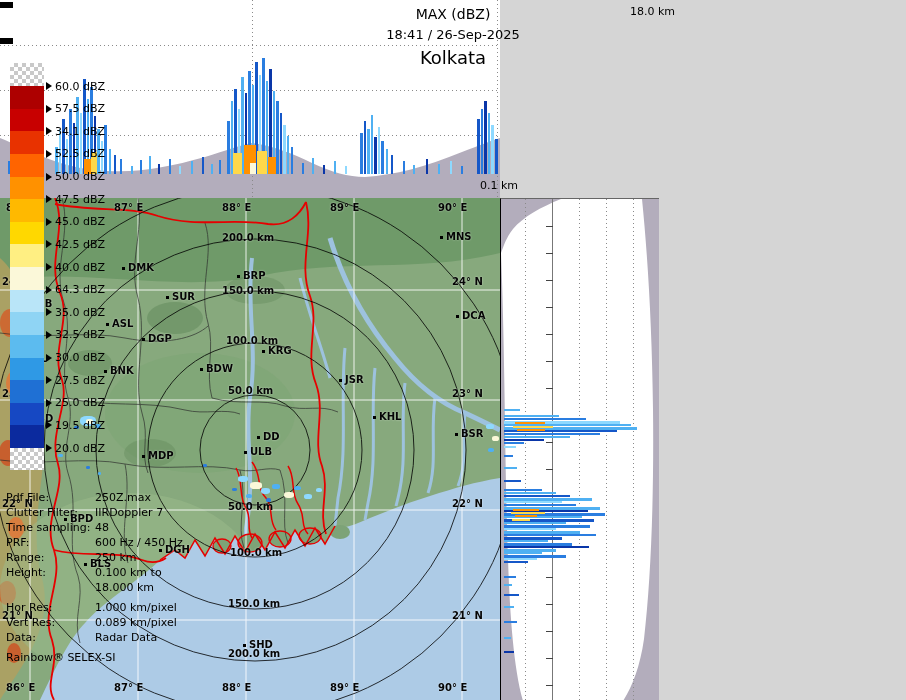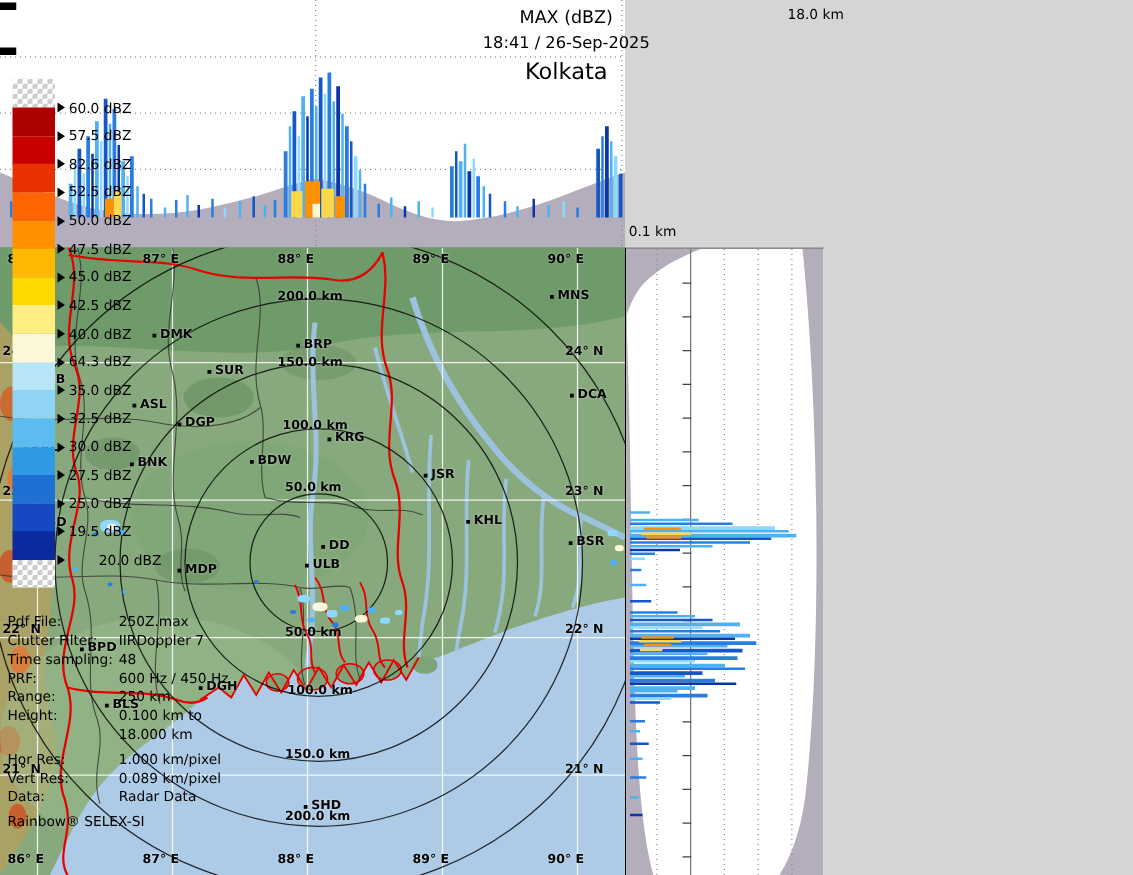--- a/index.html
+++ b/index.html
@@ -124,21 +124,21 @@
         <div style="position: absolute; left: 477px; top: 119px; width: 3px; height: 55px; background: rgb(21, 87, 200);"></div>
         <div style="position: absolute; left: 481px; top: 109px; width: 2px; height: 65px; background: rgb(42, 125, 224);"></div>
         <div style="position: absolute; left: 484px; top: 101px; width: 3px; height: 73px; background: rgb(10, 54, 168);"></div>
         <div style="position: absolute; left: 488px; top: 113px; width: 2px; height: 61px; background: rgb(79, 176, 242);"></div>
         <div style="position: absolute; left: 491px; top: 125px; width: 3px; height: 49px; background: rgb(142, 217, 255);"></div>
         <div style="position: absolute; left: 495px; top: 139px; width: 3px; height: 35px; background: rgb(21, 87, 200);"></div>
       </div>
   </div>
 
   <div class="axis-label" style="left:630px;top:5px">18.0 km</div>
-  <div class="axis-label" style="left:503px;top:179px">0.1 km</div>
+  <div class="axis-label" style="left:480px;top:179px">0.1 km</div>
 
   <div id="map-panel" class="panel">
     <svg width="500" height="502" viewBox="0 0 500 502" style="position:absolute;left:0;top:0">
       <rect width="500" height="502" fill="#87a97d"></rect>
       <path d="M0,0 H500 V55 C420,75 340,60 260,78 C180,95 80,70 0,82 Z" fill="#6f9a69"></path>
       <path d="M0,60 C35,90 20,150 40,210 C55,260 25,320 42,380 C55,430 20,470 0,502 Z" fill="#b0a05f" opacity="0.85"></path>
       <ellipse cx="10" cy="125" rx="10" ry="14" fill="#cc6a33"></ellipse>
       <ellipse cx="14" cy="185" rx="8" ry="12" fill="#d97e3f"></ellipse>
       <ellipse cx="8" cy="255" rx="9" ry="13" fill="#c75f2e"></ellipse>
       <ellipse cx="16" cy="330" rx="8" ry="11" fill="#d97e3f"></ellipse>
@@ -432,21 +432,21 @@
         <div class="lg-row" style="position: absolute; top: 80px;">
           <span class="tri"></span>
           <span>60.0 dBZ</span>
         </div>
         <div class="lg-row" style="position: absolute; top: 102.6px;">
           <span class="tri"></span>
           <span>57.5 dBZ</span>
         </div>
         <div class="lg-row" style="position: absolute; top: 125.3px;">
           <span class="tri"></span>
-          <span>82.6 dBZ</span>
+          <span>34.1 dBZ</span>
         </div>
         <div class="lg-row" style="position: absolute; top: 147.9px;">
           <span class="tri"></span>
           <span>52.5 dBZ</span>
         </div>
         <div class="lg-row" style="position: absolute; top: 170.5px;">
           <span class="tri"></span>
           <span>50.0 dBZ</span>
         </div>
         <div class="lg-row" style="position: absolute; top: 193.1px;">
@@ -486,21 +486,21 @@
           <span>27.5 dBZ</span>
         </div>
         <div class="lg-row" style="position: absolute; top: 396.8px;">
           <span class="tri"></span>
           <span>25.0 dBZ</span>
         </div>
         <div class="lg-row" style="position: absolute; top: 419.4px;">
           <span class="tri"></span>
           <span>19.5 dBZ</span>
         </div>
-        <div class="lg-row" style="position: absolute; top: 442px; gap: 24px;">
+        <div class="lg-row" style="position: absolute; top: 442px;">
           <span class="tri"></span>
           <span>20.0 dBZ</span>
         </div>
       </div>
     <div class="abs" id="legend-info" style="left:0;top:0;width:206px;height:700px">
         <div class="info-label" style="position: absolute; top: 491px;">Pdf File:</div>
         <div class="info-value" style="position: absolute; top: 491px;">250Z.max</div>
         <div class="info-label" style="position: absolute; top: 506px;">Clutter Filter:</div>
         <div class="info-value" style="position: absolute; top: 506px;">IIRDoppler 7</div>
         <div class="info-label" style="position: absolute; top: 521px;">Time sampling:</div>

